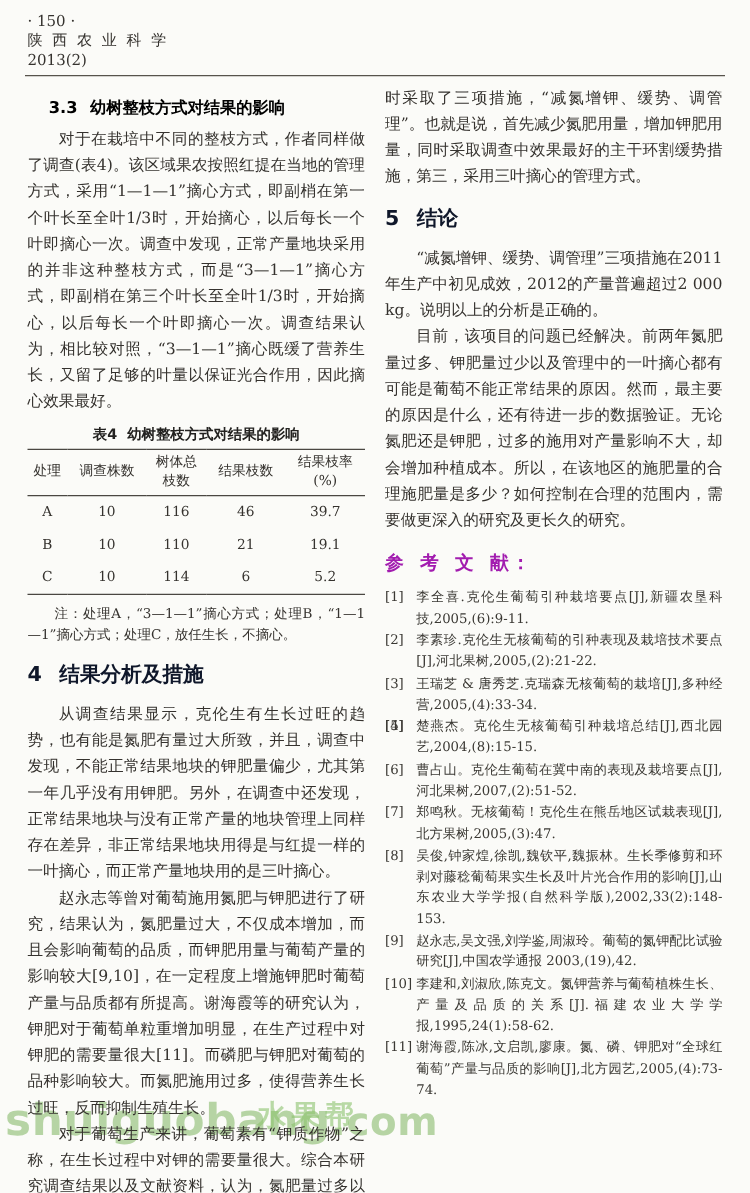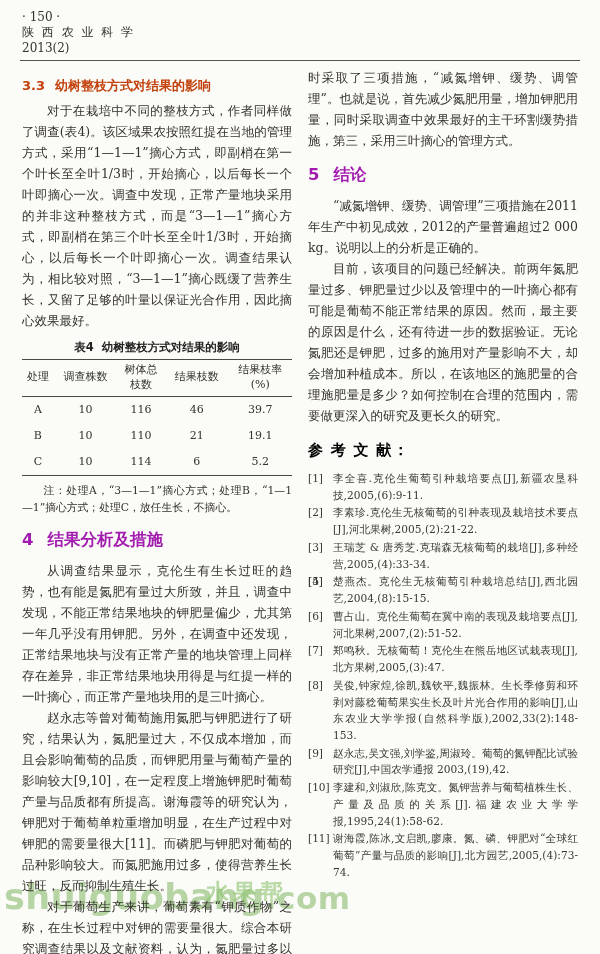--- a/index.html
+++ b/index.html
@@ -13,48 +13,48 @@
     display:flex;justify-content:space-between;align-items:baseline;
     font-size:12px;border-bottom:1.5px solid #57534c;flex-direction:column;
   }
   .header .journal{letter-spacing:2px;}
   .columns{position:relative;z-index:1;display:flex;gap:16px;padding:6px 22px 0;}
   .col{width:270px;}
   .para{font-size:12.5px;line-height:1.68;text-align:justify;text-indent:2em;margin:0 0 0;}
   .para.noindent{text-indent:0;}
   .subheading{
     font-family:"DejaVu Sans","Liberation Sans",sans-serif;
-    font-size:13px;font-weight:bold;color:#c2410c;margin:10px 0 5px;
+    font-size:13px;font-weight:bold;color:#000000;margin:10px 17px 5px;
   }
   .subheading .sec-num{margin-right:10px;}
   .secheading{
     font-family:"DejaVu Sans","Liberation Sans",sans-serif;
-    font-size:16.5px;font-weight:bold;color:#a21caf;margin:13px 0 9px;
+    font-size:16.5px;font-weight:bold;color:#0f172a;margin:13px 0 9px;
   }
   .secheading .sec-num{margin-right:14px;}
   .tcaption{
     text-align:center;font-family:"DejaVu Sans","Liberation Sans",sans-serif;
     font-weight:bold;font-size:11.5px;margin:9px 0 4px;color:#232220;
   }
   .tcaption .cap-label{margin-right:8px;}
   table.data{
     width:100%;border-collapse:collapse;
     border-top:1.5px solid #4a4742;border-bottom:1.5px solid #4a4742;
     font-size:11px;
   }
   table.data thead th{
     border-bottom:1px solid #4a4742;font-weight:normal;
     padding:3px 0;vertical-align:middle;white-space:pre-line;line-height:1.35;
     text-align:center;
   }
   table.data tbody td{text-align:center;padding:6.5px 0;}
   .note{font-size:10.8px;line-height:1.6;text-align:justify;text-indent:2em;margin:6px 0 0;}
   .refs-heading{
-    font-family:Liberation Serif, serif;
-    font-size:15px;font-weight:bold;color:#000000;margin:15px 0 10px;letter-spacing:2px;
+    font-family:Liberation Mono, monospace;
+    font-size:15px;font-weight:bold;color:#a21caf;margin:15px 0 10px;letter-spacing:2px;
   }
   .ref{
     position:relative;padding-left:25px;font-size:10.6px;line-height:1.58;
     text-align:justify;margin:0 0 1px;color:#3a3833;
   }
   .ref .num{position:absolute;left:0;top:0;}
   .watermark{
     position:absolute;left:4px;top:877px;z-index:0;white-space:nowrap;
     font-family:"DejaVu Sans","Liberation Sans",sans-serif;font-weight:bold;
     font-size:35px;letter-spacing:.5px;color:rgba(125,180,95,.55);

